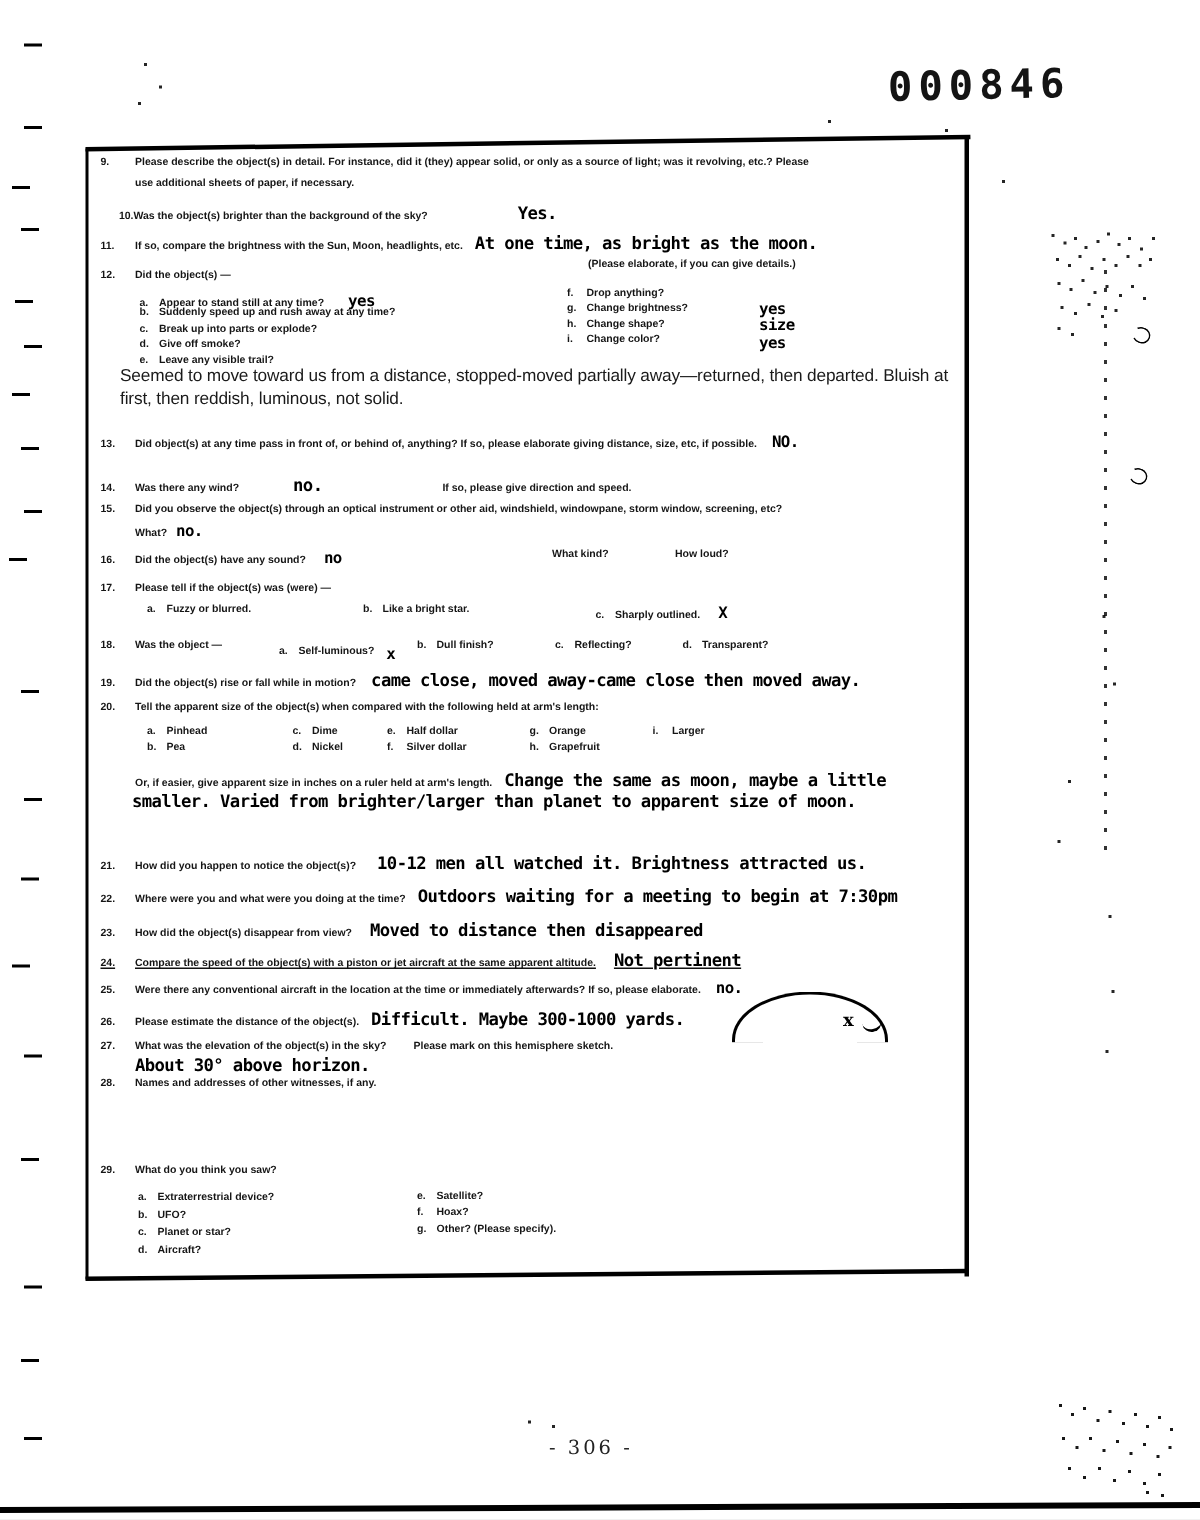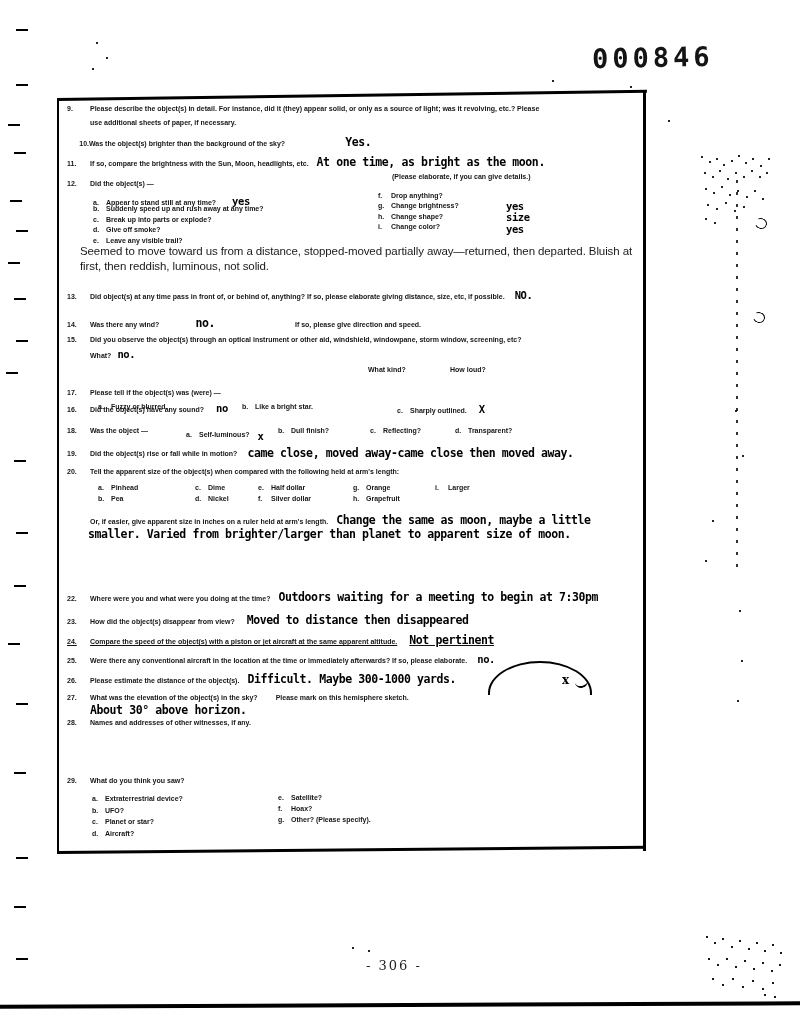--- a/index.html
+++ b/index.html
@@ -177,21 +177,21 @@
     <span class="ft">Did you observe the object(s) through an optical instrument or other aid, windshield, windowpane, storm window, screening, etc?</span>
   </div>
   <div class="qrow" style="left:90px;top:348px;">
     <span class="ft">What?</span>
     <span class="ans2" style="margin-left:6px;">no.</span>
   </div>
 
   <div class="qrow" style="left:67px;top:366px;">
     <span class="ft num">16.</span>
     <span class="ft">Did the object(s) have any sound?</span>
-    <span class="ans2" style="margin-left:12px;margin-top:36px;">no</span>
+    <span class="ans2" style="margin-left:12px;">no</span>
   </div>
   <div class="abs ft" style="left:368px;top:366px;">What kind?</div>
   <div class="abs ft" style="left:450px;top:366px;">How loud?</div>
 
   <div class="qrow" style="left:67px;top:389px;">
     <span class="ft num">17.</span>
     <span class="ft">Please tell if the object(s) was (were) —</span>
   </div>
   <div class="qrow" style="left:98px;top:403px;">
     <span class="ft lt">a.</span>
@@ -222,21 +222,21 @@
   </div>
   <div class="qrow" style="left:370px;top:427px;">
     <span class="ft lt">c.</span>
     <span class="ft">Reflecting?</span>
   </div>
   <div class="qrow" style="left:455px;top:427px;">
     <span class="ft lt">d.</span>
     <span class="ft">Transparent?</span>
   </div>
 
-  <div class="qrow" style="left:67px;top:446px;align-items:center;">
+  <div class="qrow" style="left:67px;top:446px;">
     <span class="ft num">19.</span>
     <span class="ft">Did the object(s) rise or fall while in motion?</span>
     <span class="ans" style="margin-left:10px;">came close, moved away-came close then moved away.</span>
   </div>
 
   <div class="qrow" style="left:67px;top:468px;">
     <span class="ft num">20.</span>
     <span class="ft">Tell the apparent size of the object(s) when compared with the following held at arm's length:</span>
   </div>
   <div class="qrow" style="left:98px;top:484px;">
@@ -274,20 +274,25 @@
   <div class="qrow" style="left:353px;top:495px;">
     <span class="ft lt">h.</span>
     <span class="ft">Grapefruit</span>
   </div>
   <div class="qrow" style="left:90px;top:513px;">
     <span class="ft">Or, if easier, give apparent size in inches on a ruler held at arm's length.</span>
     <span class="ans" style="margin-left:8px;">Change the same as moon, maybe a little</span>
   </div>
   <div class="abs ans" style="left:88px;top:527px;">smaller.  Varied from brighter/larger than planet to apparent size of moon.</div>
 
+  <div class="qrow" style="left:67px;top:568px;">
+    <span class="ft num">21.</span>
+    <span class="ft">How did you happen to notice the object(s)?</span>
+    <span class="ans" style="margin-left:14px;">10-12 men all watched it.  Brightness attracted us.</span>
+  </div>
 
   <div class="qrow" style="left:67px;top:590px;">
     <span class="ft num">22.</span>
     <span class="ft">Where were you and what were you doing at the time?</span>
     <span class="ans" style="margin-left:8px;">Outdoors waiting for a meeting to begin at 7:30pm</span>
   </div>
 
   <div class="qrow" style="left:67px;top:613px;">
     <span class="ft num">23.</span>
     <span class="ft">How did the object(s) disappear from view?</span>

